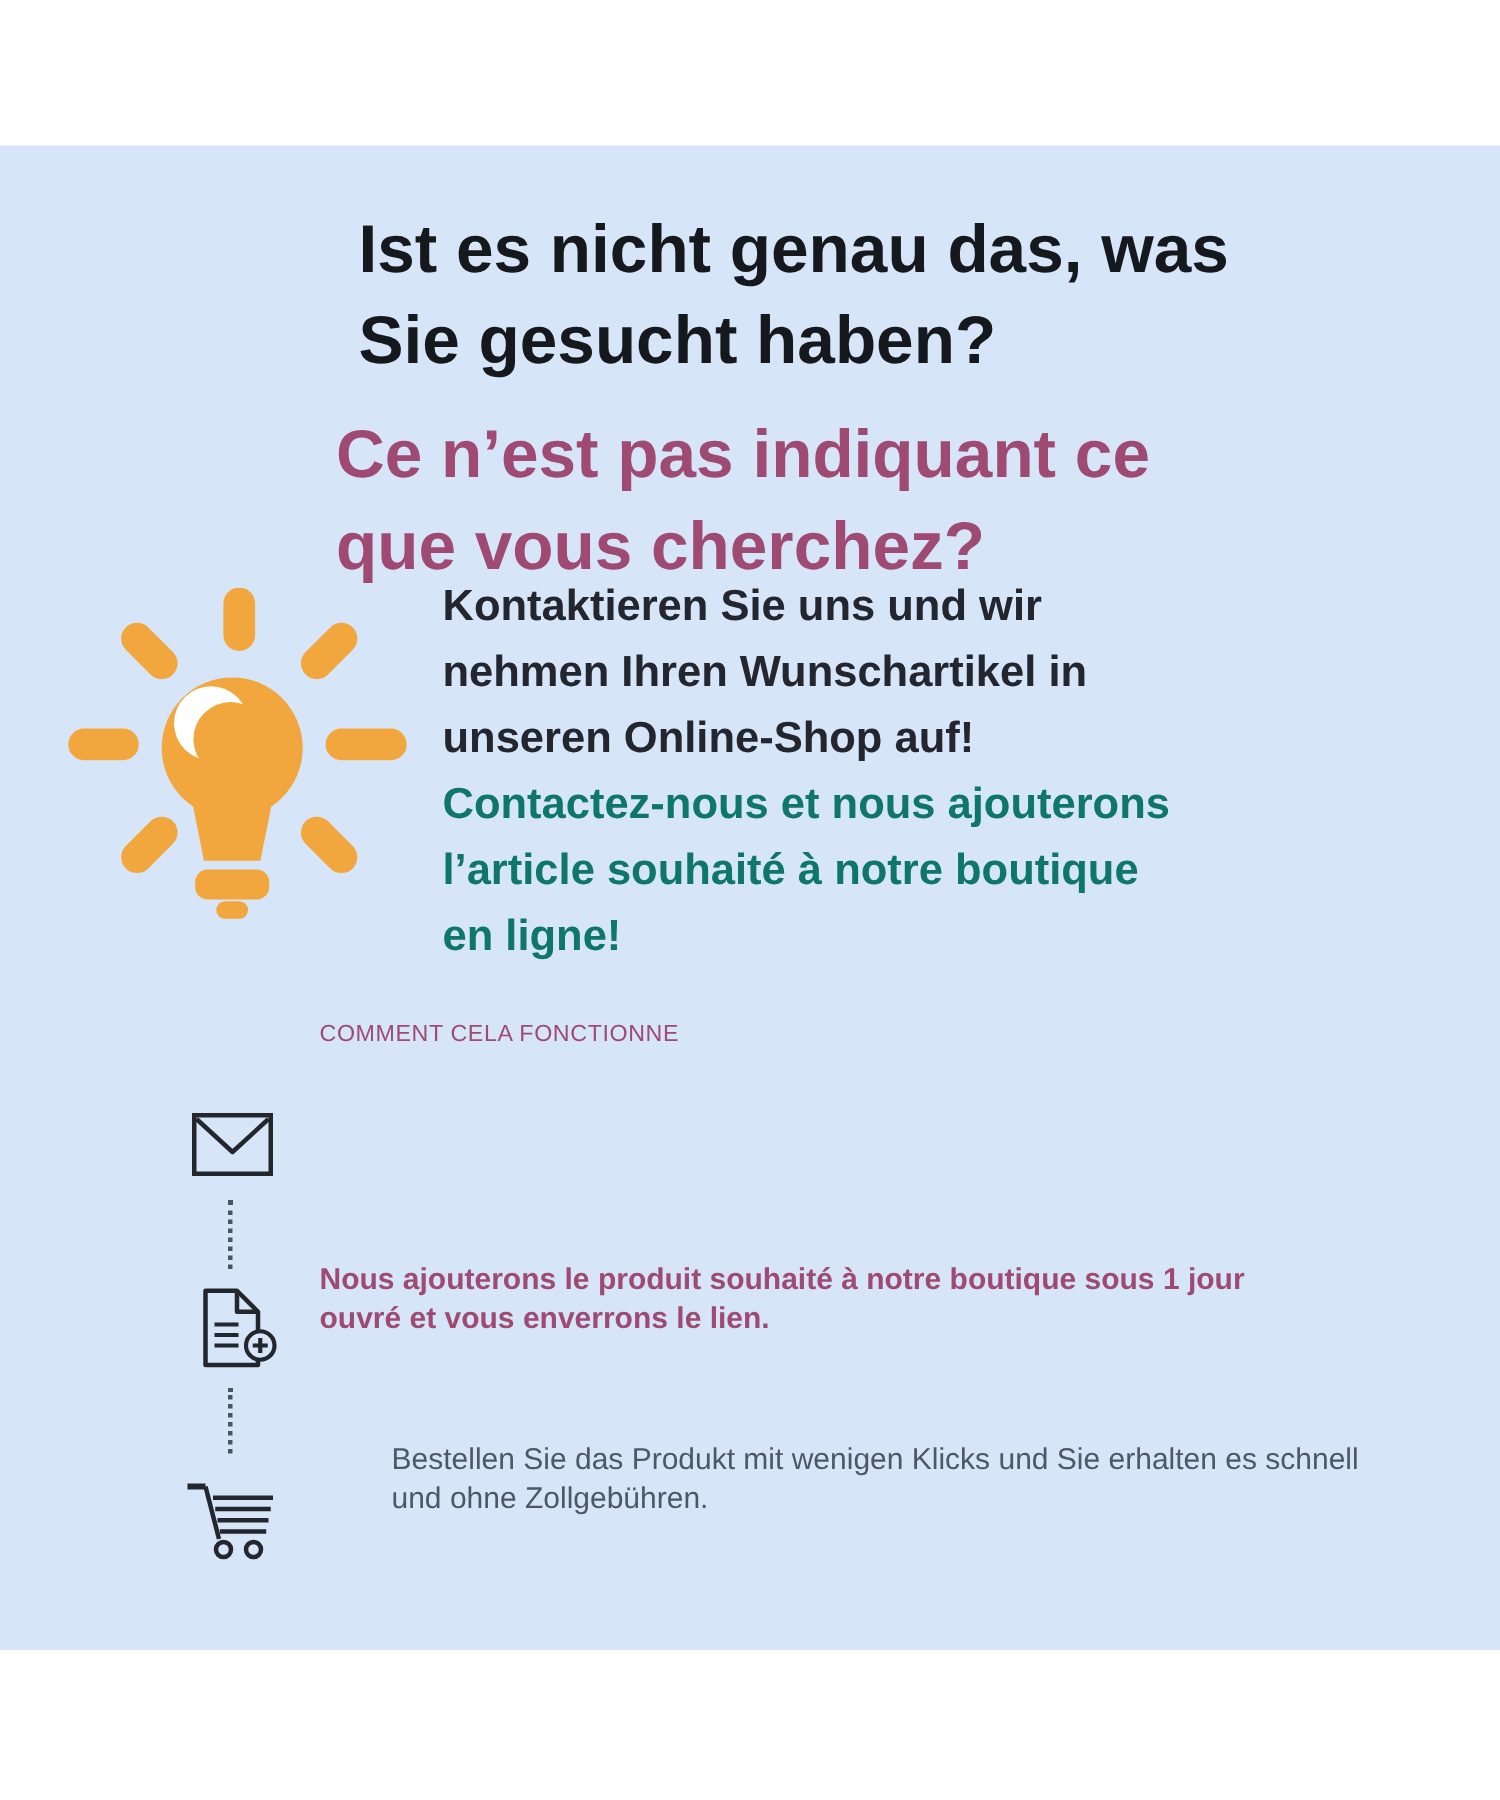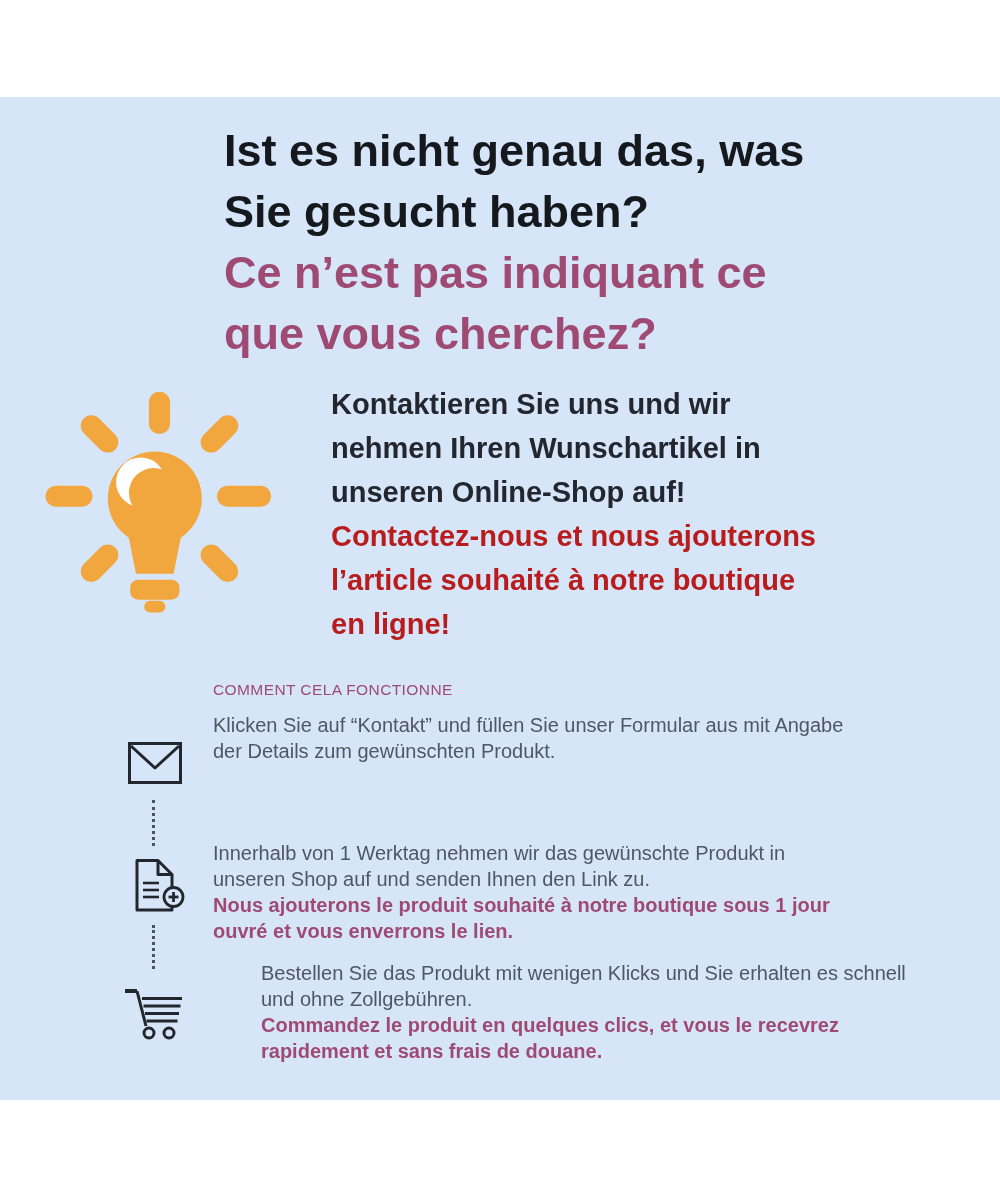--- a/index.html
+++ b/index.html
@@ -5,28 +5,28 @@
   html,body{margin:0;padding:0;background:#ffffff;}
   .canvas{
     position:relative;width:1000px;height:1200px;background:#ffffff;
     overflow:hidden;font-family:"Liberation Sans",sans-serif;
     -webkit-font-smoothing:antialiased;
   }
   .panel{position:absolute;left:0;top:97px;width:1000px;height:1003px;background:#d6e6f8;}
 
   
   .hero{position:absolute;left:224px;top:120px;width:630px;}
-  .hero-de{font-size:45px;line-height:61px;font-weight:700;color:#15181d;margin:0;}
+  .hero-de{font-size:45px;line-height:61px;font-weight:700;color:#15181d;margin:15px;}
   .hero-fr{font-size:45px;line-height:61px;font-weight:700;color:#9e4a72;margin:0;}
 
   
   .bulb-wrap{position:absolute;left:42px;top:392px;width:235px;height:232px;}
-  .intro{position:absolute;left:295px;top:382px;width:500px;margin-left:36px;}
+  .intro{position:absolute;left:295px;top:382px;width:500px;}
   .intro-de{font-size:29px;line-height:44px;font-weight:700;color:#23262e;margin:0;}
-  .intro-fr{font-size:29px;line-height:44px;font-weight:700;color:#b91c1c;margin:0;}
+  .intro-fr{font-size:29px;line-height:44px;font-weight:700;color:#0f766e;margin:0;}
 
   
   .how-head{position:absolute;left:213px;top:681px;display:flex;gap:18px;align-items:baseline;}
   .how-de{font-size:17px;font-weight:700;color:#23262d;letter-spacing:0.2px;}
   .how-fr{font-size:15.5px;font-weight:400;color:#9e4a72;letter-spacing:0.4px;}
 
   .step{position:absolute;left:213px;width:648px;font-size:20px;line-height:26px;}
   .step-de{color:#4e5765;font-weight:400;margin:0;}
   .step-fr{color:#9e4a72;font-weight:700;margin:0;}
   .step1{top:712px;}
@@ -84,53 +84,50 @@
     <span class="how-fr">COMMENT CELA FONCTIONNE</span>
   </div>
 
   <div class="icon-abs icon-envelope">
     <svg width="54" height="42" viewBox="0 0 54 42" fill="none" stroke="#23262c" stroke-width="3">
       <rect x="1.5" y="1.5" width="51" height="39"></rect>
       <path d="M3,4 L27,26 L51,4" stroke-linejoin="round"></path>
     </svg>
   </div>
   <div class="step step1">
-    <p class="step-de">Klicken Sie auf “Kontakt” und füllen Sie unser Formular aus mit Angabe der Details zum gewünschten Produkt.</p>
   </div>
 
   <div class="dots dots1"></div>
 
   <div class="icon-abs icon-document">
     <svg width="58" height="56" viewBox="0 0 58 56" fill="none" stroke="#23262c" stroke-width="3" stroke-linejoin="round">
       <path d="M10,2.5 H31 L45,16.5 V52 H10 Z"></path>
       <path d="M31,2.5 V16.5 H45"></path>
       <path d="M16,25 H32" stroke-width="2.6"></path>
       <path d="M16,32 H32" stroke-width="2.6"></path>
       <path d="M16,39 H32" stroke-width="2.6"></path>
       <circle cx="46.5" cy="39" r="9.5" fill="#d6e6f8" stroke-width="2.8"></circle>
       <path d="M41.5,39 H51.5" stroke-width="2.8"></path>
       <path d="M46.5,34 V44" stroke-width="2.8"></path>
     </svg>
   </div>
   <div class="step step2">
-    <p class="step-de">Innerhalb von 1 Werktag nehmen wir das gewünschte Produkt in unseren Shop auf und senden Ihnen den Link zu.</p>
     <p class="step-fr">Nous ajouterons le produit souhaité à notre boutique sous 1 jour ouvré et vous enverrons le lien.</p>
   </div>
 
   <div class="dots dots2"></div>
 
   <div class="icon-abs icon-cart">
     <svg width="66" height="54" viewBox="0 0 66 54" fill="none" stroke="#23262c" stroke-width="3">
       <path d="M4,5 H16" stroke-width="4"></path>
       <path d="M16,5 L25,40"></path>
       <path d="M21,12.5 H61"></path>
       <path d="M22.5,20 H59.5"></path>
       <path d="M24,27.5 H58"></path>
       <path d="M25.5,35 H56.5"></path>
       <circle cx="28" cy="47" r="5"></circle>
       <circle cx="48" cy="47" r="5"></circle>
     </svg>
   </div>
   <div class="step step3">
     <p class="step-de">Bestellen Sie das Produkt mit wenigen Klicks und Sie erhalten es schnell und ohne Zollgebühren.</p>
-    <p class="step-fr">Commandez le produit en quelques clics, et vous le recevrez rapidement et sans frais de douane.</p>
   </div>
 </div>
 
 </body></html>

